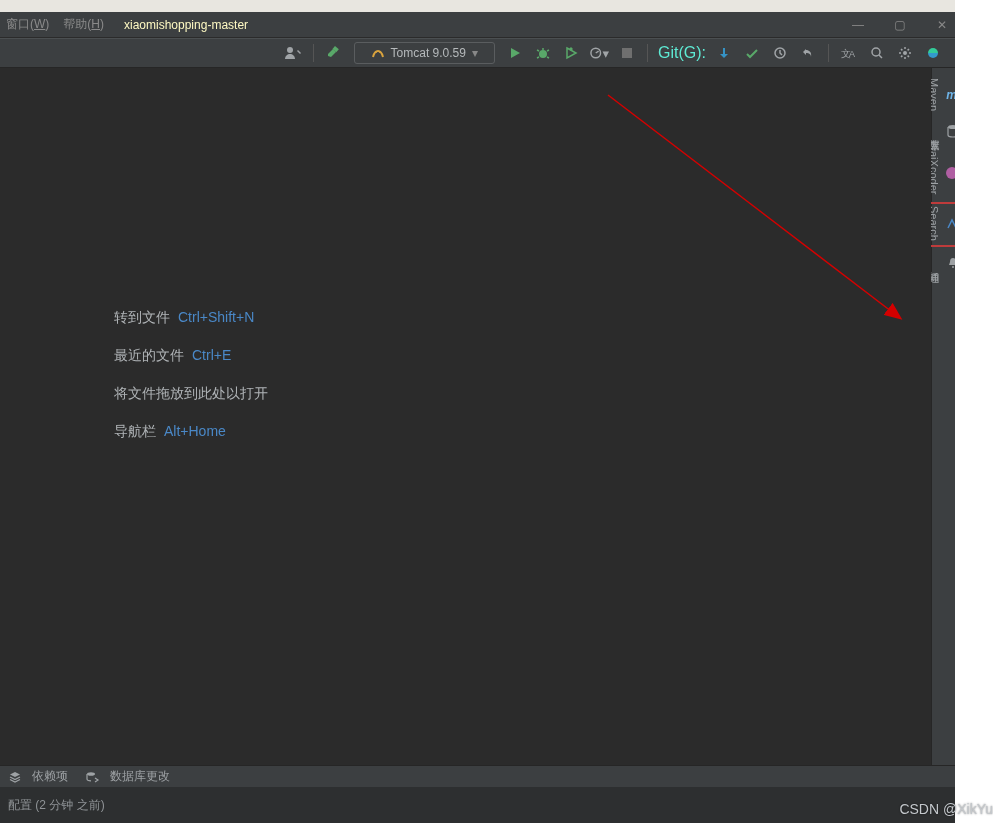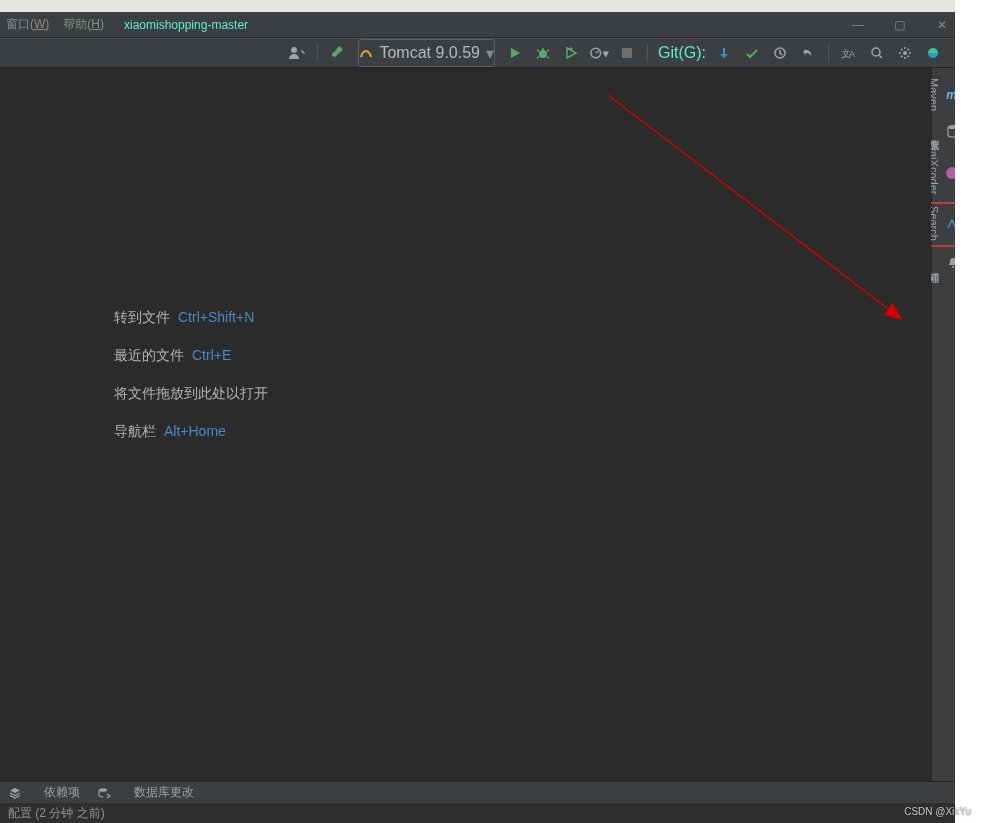--- a/index.html
+++ b/index.html
@@ -3,48 +3,48 @@
 <meta charset="utf-8">
 <style>
   * { box-sizing: border-box; margin: 0; padding: 0; }
   html, body { width: 993px; height: 823px; font-family: -apple-system, "Segoe UI", Arial, sans-serif; background: #fff; overflow: hidden; }
   .app { width: 955px; height: 823px; display: flex; flex-direction: column; background: #2b2b2b; position: relative; border-radius: 30px; }
   .right-white { position: absolute; left: 955px; top: 0; width: 38px; height: 823px; background: #fff; }
   .top-beige { height: 12px; background: #e8e6e0; }
   .titlebar { height: 26px; background: #3c3f41; color: #8a8a8a; display: flex; align-items: center; font-size: 12px; padding: 0 6px; border-bottom: 1px solid #2b2b2b; }
   .titlebar .menu-item { margin-right: 14px; cursor: default; }
   .titlebar .menu-item .hot { text-decoration: underline; }
-  .titlebar .project { margin-left: 6px; color: #5eead4; }
+  .titlebar .project { margin-left: 6px; color: #fef9c3; }
   .win-ctrl { margin-left: auto; display: flex; gap: 28px; color: #888; }
   .win-ctrl span { cursor: default; width: 14px; text-align: center; }
   .toolbar { height: 30px; background: #3c3f41; border-top: 1px solid #4b4f51; border-bottom: 1px solid #262626; display: flex; align-items: center; padding-right: 8px; }
   .toolbar .sp { flex: 1; }
   .tbicon { width: 20px; height: 20px; margin: 0 4px; display: flex; align-items: center; justify-content: center; color: #a0a4a7; font-size: 13px; cursor: default; }
   .tbicon.green { color: #59a869; }
   .tbicon.blue { color: #3592c4; }
-  .runconf { display:flex; align-items:center; gap:6px; border:1px solid #5a5d5f; border-radius:3px; height:28px; padding:0 0; color:#b5b9bb; font-size:16px; margin:0 6px; cursor:default; }
+  .runconf { display:flex; align-items:center; gap:6px; border:1px solid #5a5d5f; border-radius:3px; height:22px; padding:0 16px; color:#b5b9bb; font-size:12px; margin:0 6px; cursor:default; }
   .runconf .tomcat-icon { width:14px; height:14px; position:relative; }
   .vcs-label { color:#5eead4; font-size:16px; margin:0 4px; }
   .sep { width:1px; height:18px; background:#555; margin:0 6px; }
   .body-row { flex:1; display:flex; min-height:0; }
   .editor { flex:1; background:#2b2b2b; position:relative; }
   .hints { position:absolute; left:114px; top:230px; font-size:14px; color:#b0b4b7; line-height: 38px; }
   .hints .row { white-space: nowrap; }
   .hints .shortcut { color:#4a88c7; margin-left: 8px; }
   .right-tools { width:24px; background:#3c3f41; border-left:1px solid #262626; display:flex; flex-direction:column; align-items:center; padding-top:6px; gap:4px; }
   .rt-item { writing-mode: vertical-rl; text-orientation: mixed; color:#9ea2a5; font-size:11px; padding:4px 0; display:flex; flex-direction:column; align-items:center; gap:4px; cursor:default; }
   .rt-item .ic { width:16px; height:16px; display:flex; align-items:center;justify-content:center; writing-mode:horizontal-tb; font-size:12px; }
   .rt-item.aix .ic-dot { width:12px;height:12px;border-radius:50%; background:#b05fa3; }
   .rt-item.search { border:2px solid #bf3b3b; padding:2px 0 4px 0; }
   .status { height:22px; background:#3c3f41; border-top:1px solid #262626; color:#9ea2a5; font-size:12px; display:flex; align-items:center; padding:0 8px; gap:18px; }
-  .status .item { display:flex; align-items:center; gap:22px; cursor:default; }
-  .status2 { height:20px; background:#2d2f30; color:#8f9396; font-size:12px; display:flex; align-items:center; padding:8px 8px; }
+  .status .item { display:flex; align-items:center; gap:10px; cursor:default; }
+  .status2 { height:36px; background:#2d2f30; color:#8f9396; font-size:12px; display:flex; align-items:center; padding:8px 8px; }
   svg { display:block; }
   .arrow-ov { position:absolute; left:0; top:0; width:955px; height:823px; pointer-events:none; }
-  .watermark { position:absolute; right:22px; bottom:6px; color:#c4c8cc; font-size:10px; text-shadow:0 0 2px rgba(0,0,0,.5); pointer-events:none; }
+  .watermark { position:absolute; right:0; bottom:6px; color:#c4c8cc; font-size:14px; text-shadow:0 0 2px rgba(0,0,0,.5); pointer-events:none; }
 </style>
 </head>
 <body>
 
 <div class="app">
   <div class="top-beige"></div>
 
   <div class="titlebar">
     <span class="menu-item">
       <span>窗口</span>(<span class="hot">W</span>)

